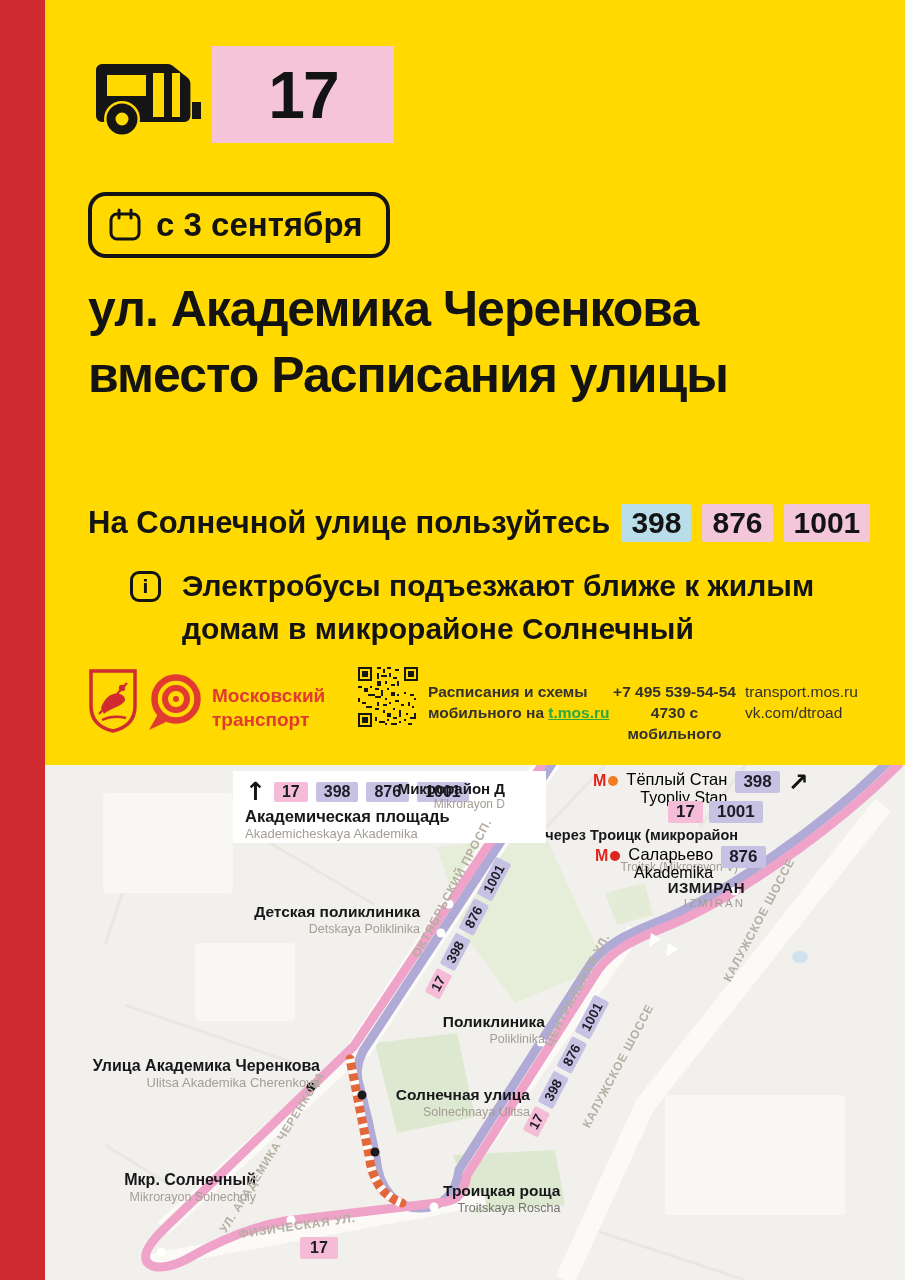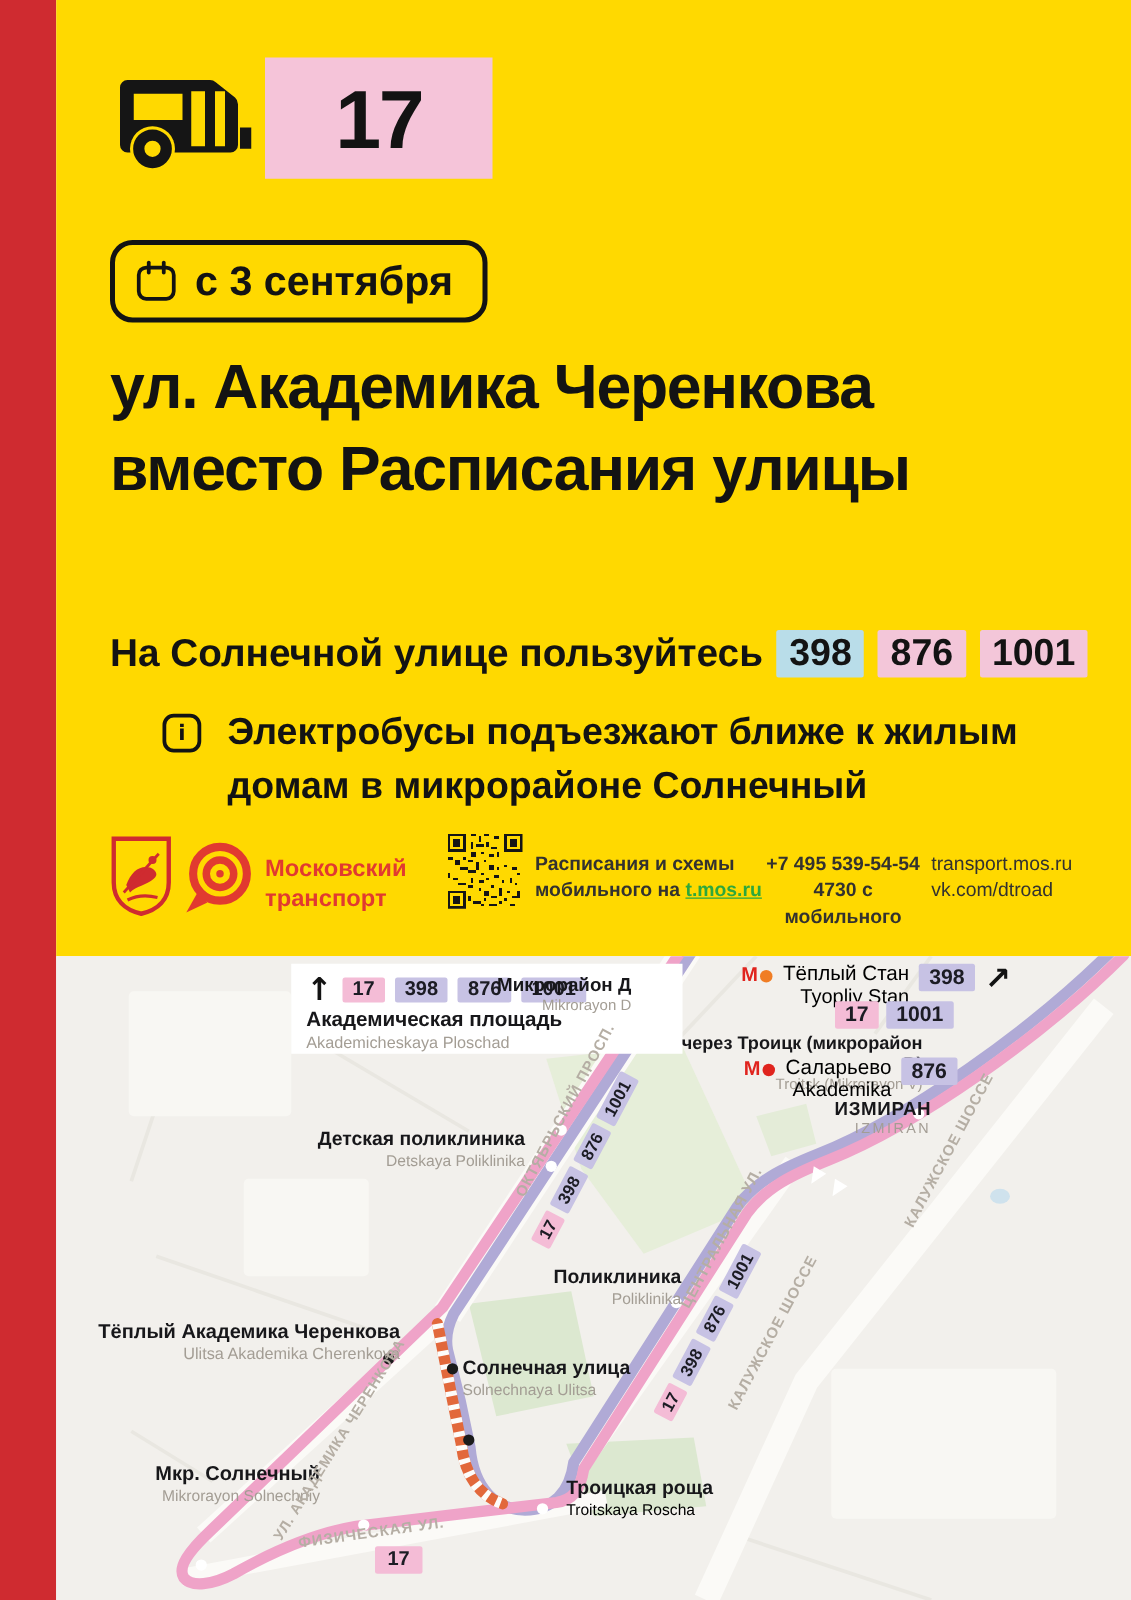--- a/index.html
+++ b/index.html
@@ -33,21 +33,21 @@
   .note p { font-size:30px; font-weight:bold; color:#131313; line-height:43px; width:650px; }
 
   
   .brand-name { left:212px; top:684px; font-size:19px; line-height:24px; font-weight:bold; color:#e13a30; }
   .qr-caption { left:428px; top:681px; font-size:15.5px; line-height:21px; font-weight:bold; color:#33322f; }
   .green-link { color:#2ea83c; text-decoration:underline; }
   .phones { left:607px; top:681px; width:135px; text-align:center; font-size:15.5px; line-height:21px; font-weight:bold; color:#33322f; }
   .sites { left:745px; top:681px; font-size:15.5px; line-height:21px; font-weight:normal; color:#33322f; }
 
   
-  .stop { position:absolute; }
+  .stop { position:absolute;text-align:right; }
   .stop .nm { font-size:15.5px; font-weight:bold; color:#17171a; line-height:1.15; }
   .stop .en { font-size:12.5px; color:#a39d94; line-height:1.3; }
   .ta-r { text-align:right; }
   .terminus-box { left:233px; top:771px; width:313px; height:72px; background:#fff; padding:8px 12px; }
   .terminus-box .row { display:flex; align-items:center; gap:8px; }
   .terminus-box .nm { font-size:16.5px; font-weight:bold; color:#17171a; margin-top:3px; }
   .terminus-box .en { font-size:13px; color:#a39d94; }
   .badge { display:inline-block; border-radius:2px; color:#1c1c24; font-weight:bold; text-align:center;
            font-size:16px; padding:1px 8px; }
   .badge.pink { background:#f4bcd6; } .badge.lav { background:#c7c2e4; }
@@ -284,21 +284,21 @@
     
     <div class="abs terminus-box" style="left:188px; top:6px;">
       <div class="row">
         <span class="arrow">↑</span>
         <span class="badge pink">17</span>
         <span class="badge lav">398</span>
         <span class="badge lav">876</span>
         <span class="badge lav">1001</span>
       </div>
       <div class="nm">Академическая площадь</div>
-      <div class="en">Akademicheskaya Ploschad</div>
+      <div class="en">Akademicheskaya Akademika</div>
     </div>
 
     <div class="stop ta-r" style="left:340px; top:15px; width:120px;">
       <div class="nm" style="font-size:15px;">Микрорайон Д</div>
       <div class="en" style="font-size:12px;">Mikrorayon D</div>
     </div>
 
     
     <div class="abs" style="left:548px; top:5px; display:flex; align-items:flex-start; gap:8px;">
       <span class="metro" style="margin-top:2px;">
@@ -344,40 +344,40 @@
       <div class="nm">Детская поликлиника</div>
       <div class="en">Detskaya Poliklinika</div>
     </div>
 
     <div class="stop ta-r" style="left:380px; top:248px; width:120px;">
       <div class="nm">Поликлиника</div>
       <div class="en">Poliklinika</div>
     </div>
 
     <div class="stop ta-r" style="left:15px; top:292px; width:260px;">
-      <div class="nm" style="font-size:16px;">Тёплый Академика Черенкова</div>
+      <div class="nm" style="font-size:16px;">Улица Академика Черенкова</div>
       <div class="en" style="font-size:13px;">Ulitsa Akademika Cherenkova</div>
     </div>
 
     <div class="stop" style="left:325px; top:321px; width:160px;">
       <div class="nm">Солнечная улица</div>
       <div class="en">Solnechnaya Ulitsa</div>
     </div>
 
     
     
 
     <div class="stop ta-r" style="left:33px; top:406px; width:178px;">
       <div class="nm" style="font-size:16px;">Мкр. Солнечный</div>
       <div class="en">Mikrorayon Solnechniy</div>
     </div>
 
-    <div class="stop" style="left:408px; top:417px;">
+    <div class="stop" style="left:398px; top:417px;">
       <div class="nm">Троицкая роща</div>
-      <div class="en" style="color:#000000;">Troitskaya Roscha</div>
+      <div class="en" style="color:#737373;">Troitskaya Roscha</div>
     </div>
 
     <span class="abs b17-bottom" style="left:255px; top:472px;">17</span>
 
     
     <div class="street" style="left:407px; top:123px; transform:translate(-50%,-50%) rotate(-62deg);">ОКТЯБРЬСКИЙ ПРОСП.</div>
     <div class="street" style="left:532px; top:225px; transform:translate(-50%,-50%) rotate(-62deg);">ЦЕНТРАЛЬНАЯ УЛ.</div>
     <div class="street" style="left:573px; top:301px; transform:translate(-50%,-50%) rotate(-62deg);">КАЛУЖСКОЕ ШОССЕ</div>
     <div class="street" style="left:714px; top:155px; transform:translate(-50%,-50%) rotate(-62deg);">КАЛУЖСКОЕ ШОССЕ</div>
     <div class="street" style="left:227px; top:387px; font-size:11.5px; transform:translate(-50%,-50%) rotate(-58deg);">УЛ. АКАДЕМИКА ЧЕРЕНКОВА</div>

